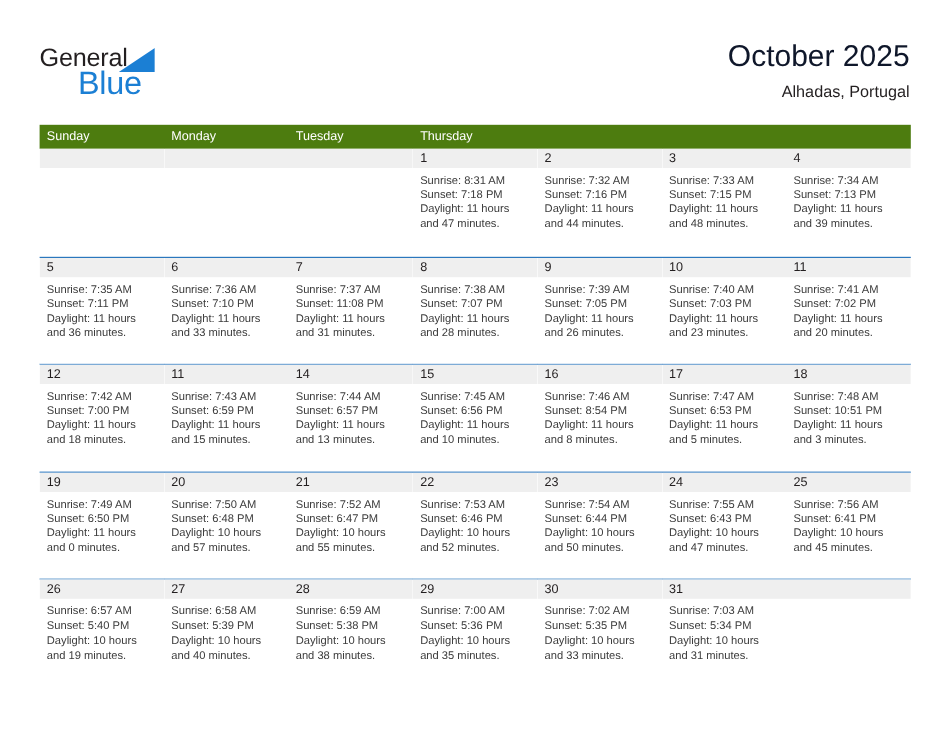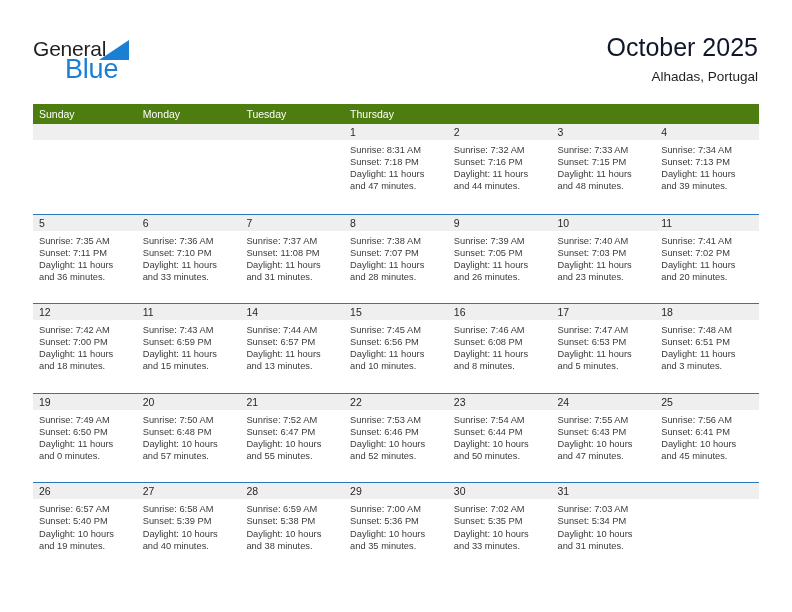--- a/index.html
+++ b/index.html
@@ -329,39 +329,39 @@
               <div>Sunrise: 7:45 AM</div>
               <div>Sunset: 6:56 PM</div>
               <div>Daylight: 11 hours</div>
               <div>and 10 minutes.</div>
             </div>
           </div>
           <div class="day-cell">
             <div class="day-number-strip">16</div>
             <div class="day-body">
               <div>Sunrise: 7:46 AM</div>
-              <div>Sunset: 6:08 PM</div>
+              <div>Sunset: 8:54 PM</div>
               <div>Daylight: 11 hours</div>
               <div>and 8 minutes.</div>
             </div>
           </div>
           <div class="day-cell">
             <div class="day-number-strip">17</div>
             <div class="day-body">
               <div>Sunrise: 7:47 AM</div>
               <div>Sunset: 6:53 PM</div>
               <div>Daylight: 11 hours</div>
               <div>and 5 minutes.</div>
             </div>
           </div>
           <div class="day-cell">
             <div class="day-number-strip">18</div>
             <div class="day-body">
               <div>Sunrise: 7:48 AM</div>
-              <div>Sunset: 6:51 PM</div>
+              <div>Sunset: 10:51 PM</div>
               <div>Daylight: 11 hours</div>
               <div>and 3 minutes.</div>
             </div>
           </div>
         </div>
         <div class="week-row">
           <div class="day-cell">
             <div class="day-number-strip">19</div>
             <div class="day-body">
               <div>Sunrise: 7:49 AM</div>

